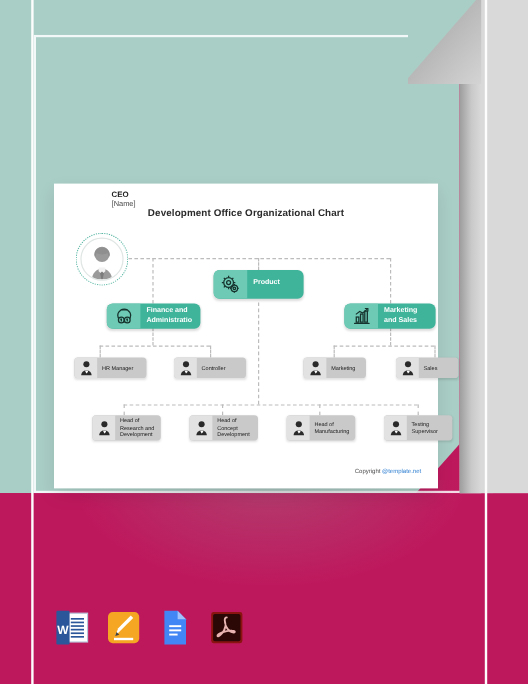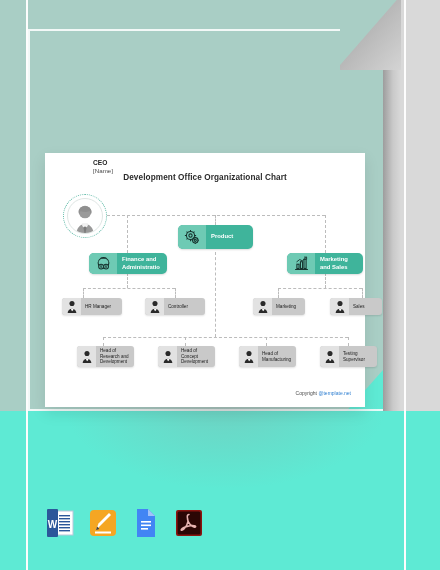--- a/index.html
+++ b/index.html
@@ -8,21 +8,21 @@
     width: 440px;
     height: 570px;
     overflow: hidden;
     font-family: "Liberation Sans", sans-serif;
   }
 
   #stage {
     position: relative;
     width: 440px;
     height: 570px;
-    background: #5eead4;
+    background: #be185d;
   }
 
   
   #teal-panel {
     position: absolute;
     left: 0; top: 0;
     width: 383px;
     height: 411px;
     background: #a9cec5;
     clip-path: polygon(0 0, 100% 0, 100% 90%, 90.5% 100%, 0 100%);

